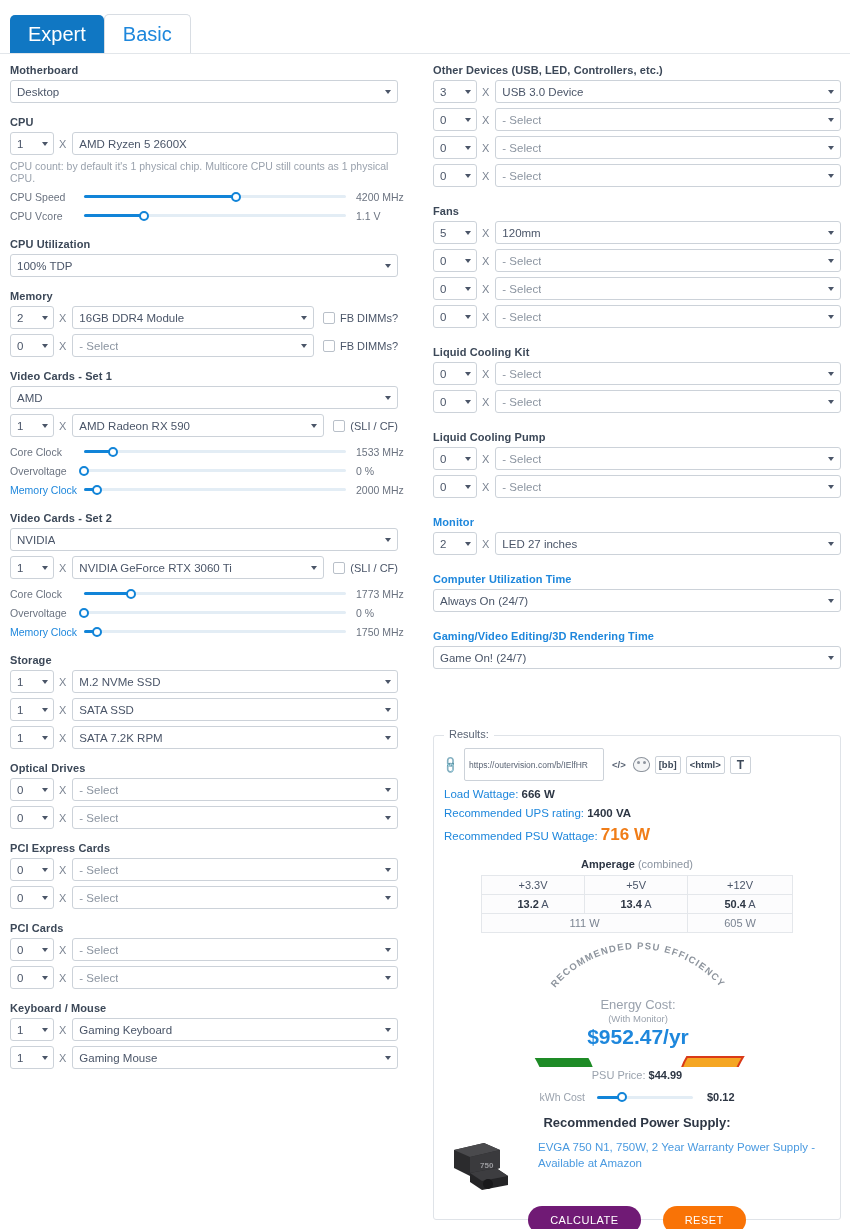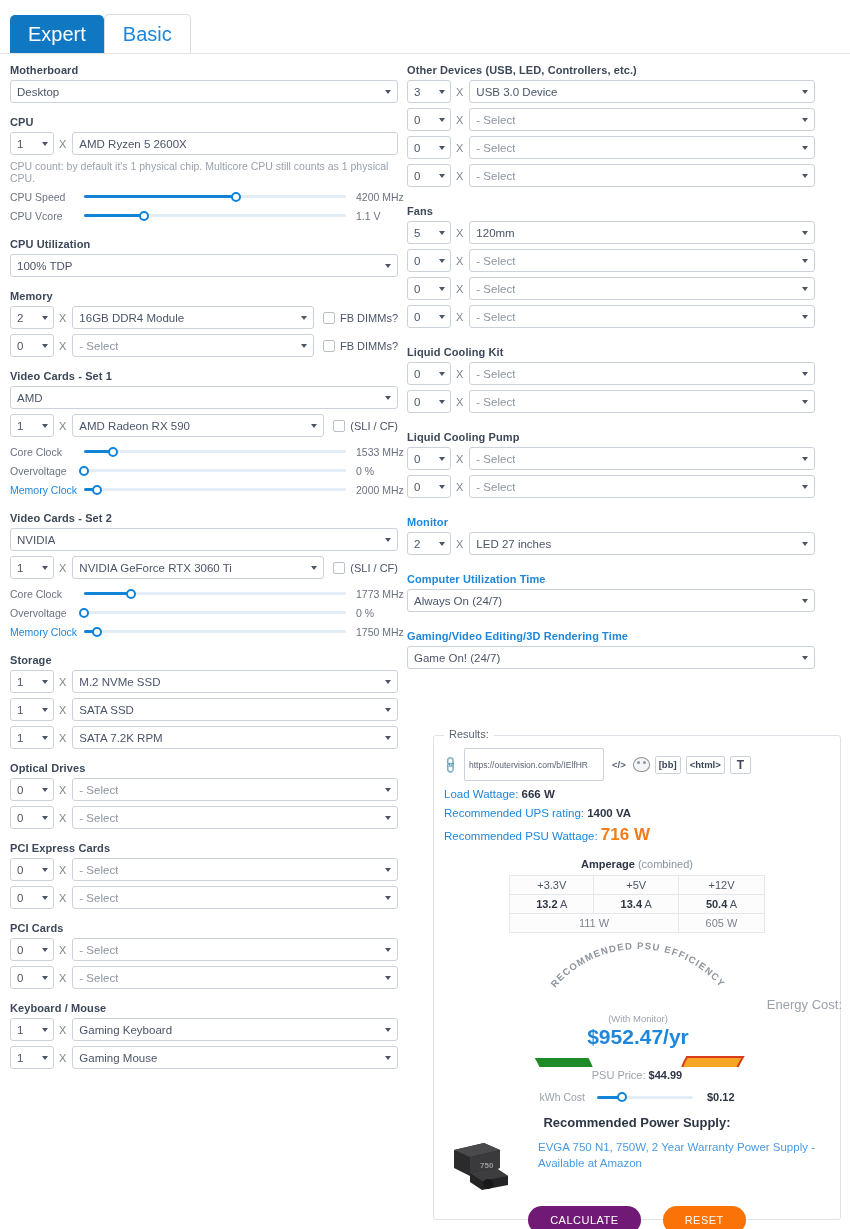--- a/index.html
+++ b/index.html
@@ -27,21 +27,21 @@
     border: 1px solid #d8dde3; border-bottom: none;
   }
   .tabline {
     position: absolute; top: 53px; left: 0; width: 850px;
     border-bottom: 1px solid #e2e6ea;
   }
 
   
   .col { position: absolute; top: 64px; }
   .col-left  { left: 10px;  width: 388px; }
-  .col-right { left: 407px; width: 408px; }
+  .col-right { left: 433px; width: 408px; }
 
   .group { margin-bottom: 13px; }
   .grp-label {
     font-size: 11px; font-weight: bold; color: #3c4858;
     margin: 0 0 4px 0; letter-spacing: .1px;
   }
   .grp-label.blue { color: #1e87dc; }
   .hint { font-size: 10.5px; color: #9aa2ad; margin: 4px 0 3px 0; }
 
   
@@ -122,35 +122,35 @@
   .reddit:before { left: 3px; } .reddit:after { right: 3px; }
 
   .rline { font-size: 11.5px; color: #1e87dc; padding-left: 10px; margin-top: 7px; }
   .rline b { color: #2d3644; }
   .rline.big { margin-top: 6px; }
   .rline.big b { color: #f07d18; font-size: 17px; font-weight: bold; }
 
   .amp-title { text-align: center; font-size: 11px; color: #2d3644; margin-top: 13px; }
   .amp-title span { color: #8b94a0; font-weight: normal; }
   .amptab {
-    width: 256px; margin: 5px auto 0 auto; border-collapse: collapse;
+    width: 312px; margin: 5px auto 0 auto; border-collapse: collapse;
     font-size: 11px; color: #4a5568;
   }
   .amptab td {
     border: 1px solid #e4e7eb; text-align: center; padding: 3px 0; background: #fcfcfd;
   }
   .amptab .hdr { color: #4a5568; }
   .amptab .val b { color: #2d3644; }
   .amptab .watt { color: #7b8492; }
 
   
   .gauge { position: relative; width: 408px; height: 128px; margin-top: 6px; }
   .gauge svg { position: absolute; left: 0; top: 0; }
   .gcenter { position: absolute; left: 0; top: 58px; width: 408px; text-align: center; }
-  .gc1 { font-size: 13px; color: #9aa2ad; text-align: right; }
+  .gc1 { font-size: 13px; color: #9aa2ad; }
   .gc2 { font-size: 9.5px; color: #9aa2ad; margin-top: 1px; }
   .gc3 { font-size: 21px; color: #1e87dc; font-weight: bold; margin-top: 1px; }
 
   .psuprice { text-align: center; font-size: 11px; color: #9aa2ad; margin-top: 2px; }
   .psuprice b { color: #2d3644; }
 
   .kwhrow { display: flex; align-items: center; justify-content: center; margin-top: 10px; }
   .kwhlab { font-size: 10.5px; color: #9aa2ad; margin-right: 12px; }
   .kwhval { font-size: 11px; color: #2d3644; font-weight: bold; margin-left: 14px; }
 

